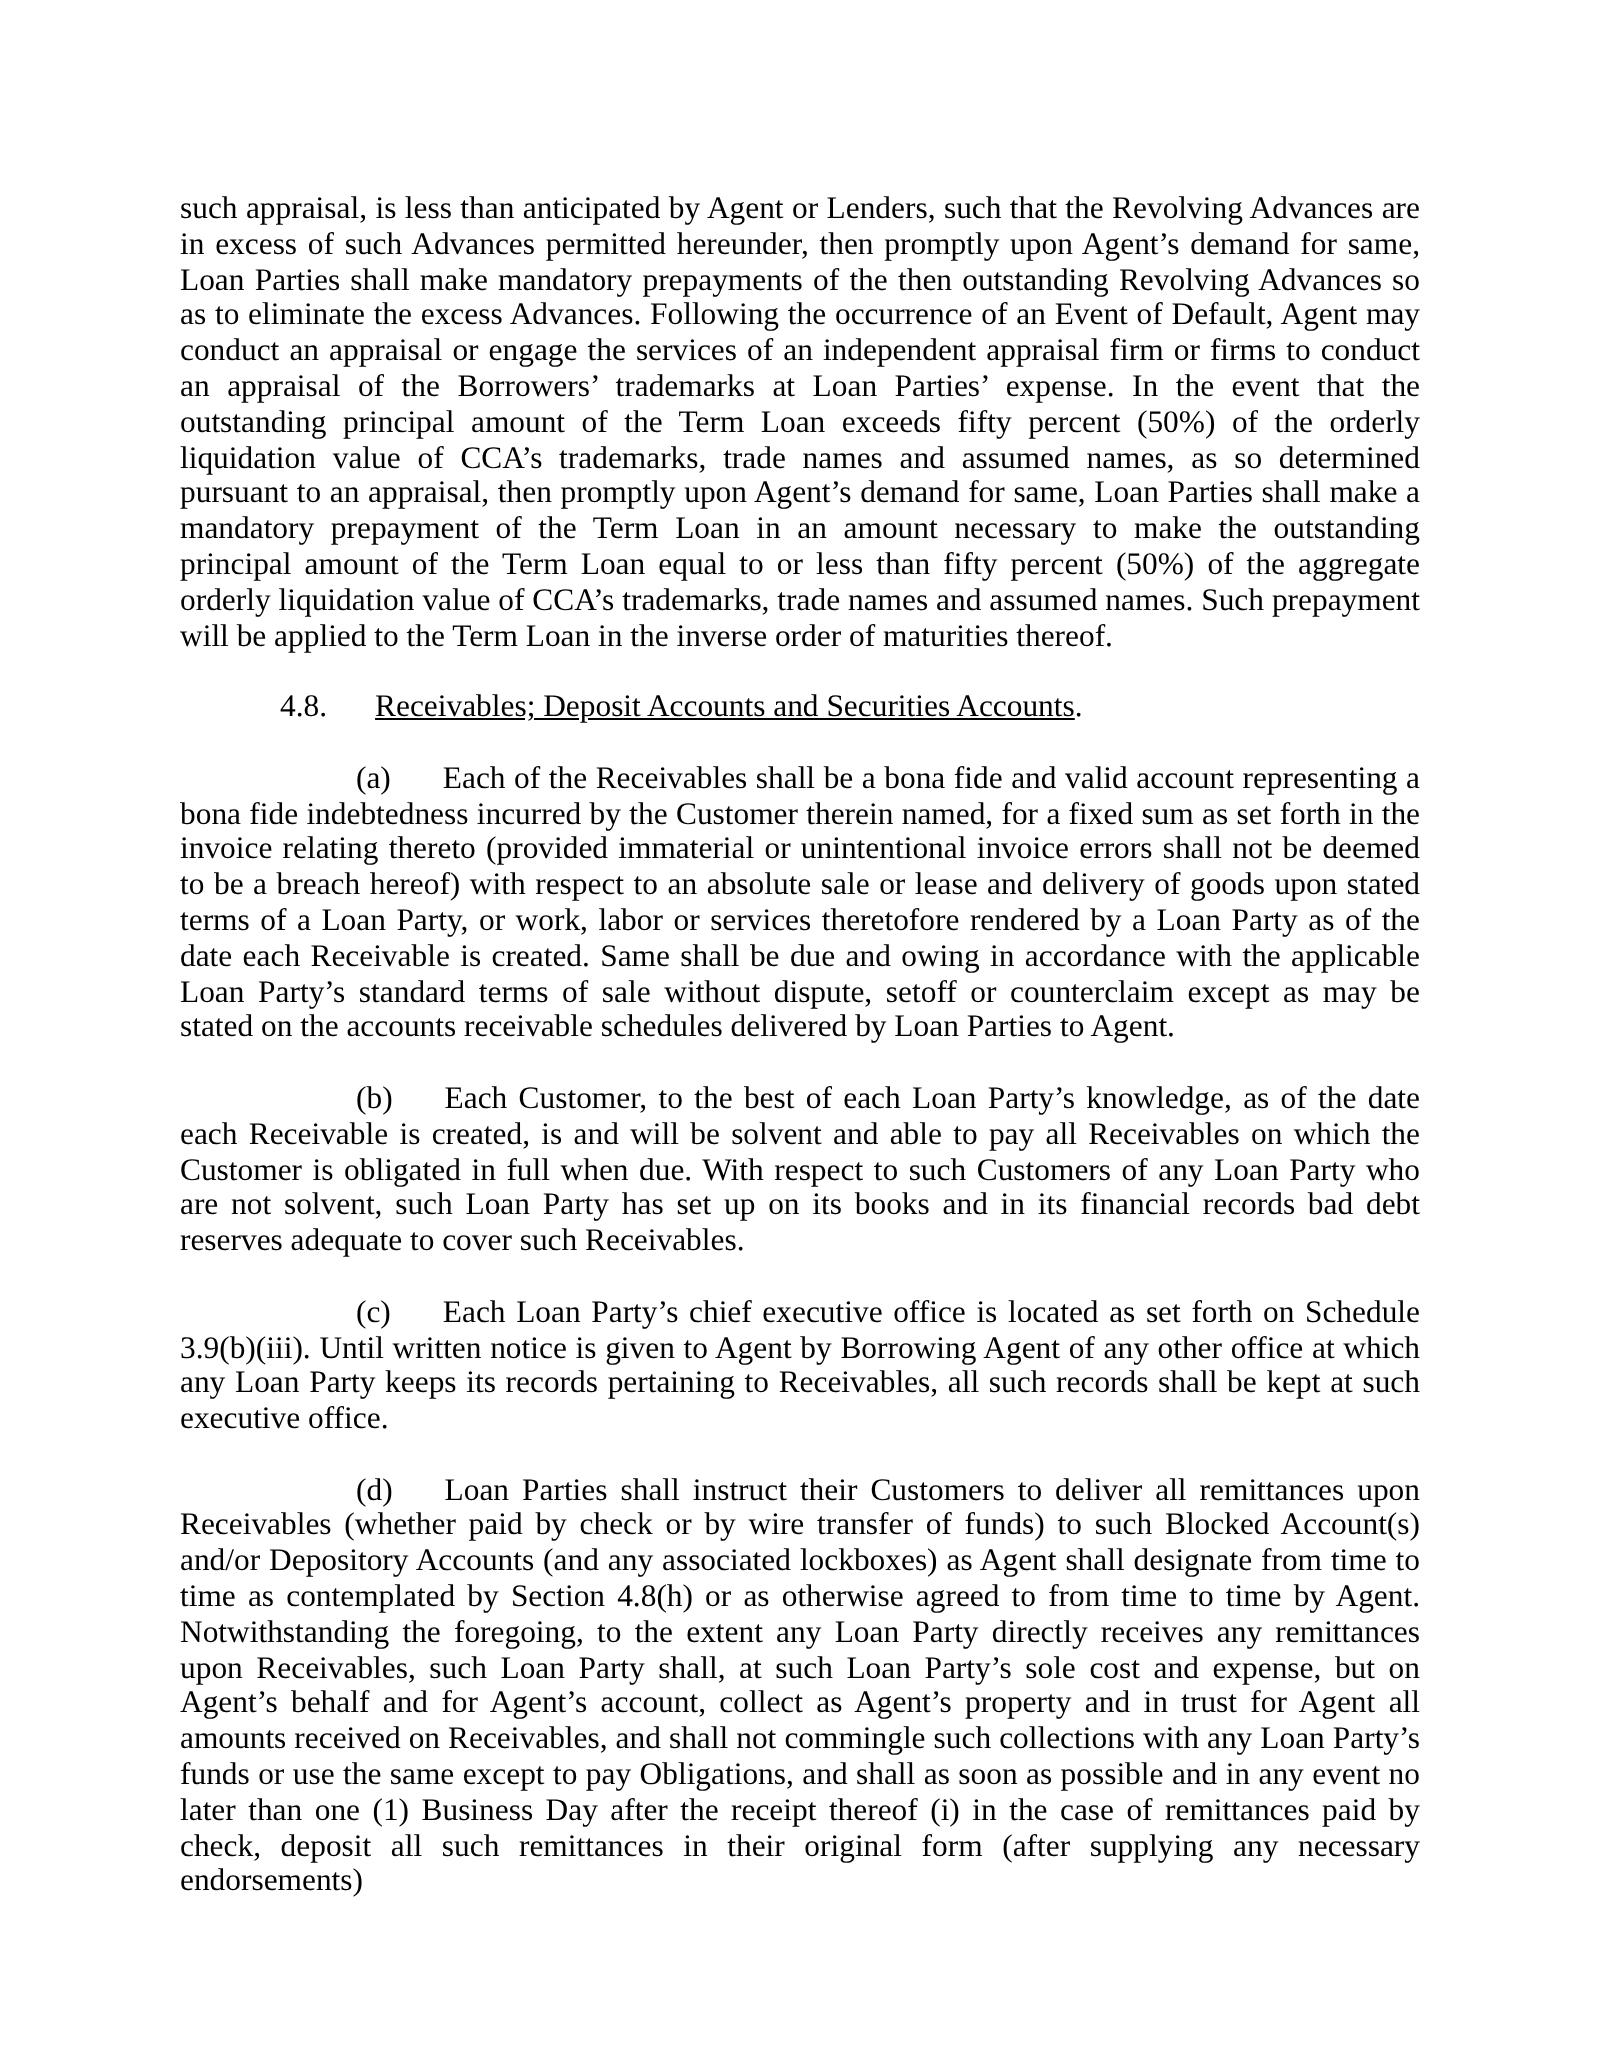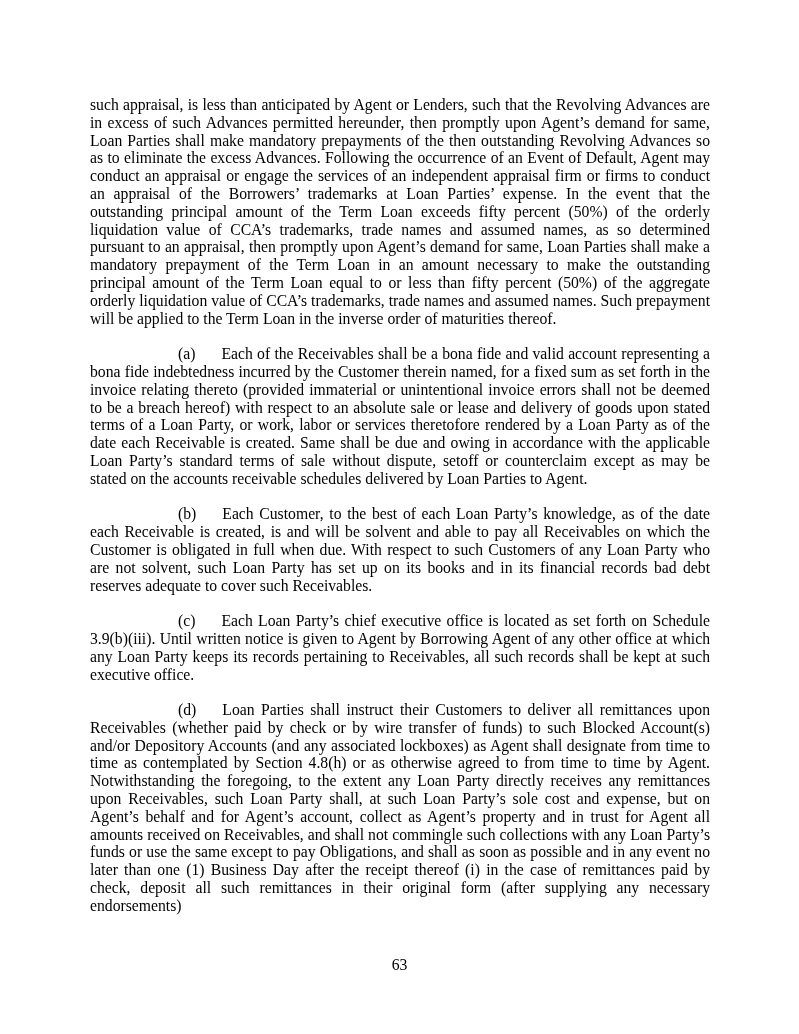--- a/index.html
+++ b/index.html
@@ -60,25 +60,25 @@
   }
 </style>
 </head>
 <body>
 
 <div class="page">
   <div class="content">
 
     <p>such appraisal, is less than anticipated by Agent or Lenders, such that the Revolving Advances are in excess of such Advances permitted hereunder, then promptly upon Agent’s demand for same, Loan Parties shall make mandatory prepayments of the then outstanding Revolving Advances so as to eliminate the excess Advances. Following the occurrence of an Event of Default, Agent may conduct an appraisal or engage the services of an independent appraisal firm or firms to conduct an appraisal of the Borrowers’ trademarks at Loan Parties’ expense. In the event that the outstanding principal amount of the Term Loan exceeds fifty percent (50%) of the orderly liquidation value of CCA’s trademarks, trade names and assumed names, as so determined pursuant to an appraisal, then promptly upon Agent’s demand for same, Loan Parties shall make a mandatory prepayment of the Term Loan in an amount necessary to make the outstanding principal amount of the Term Loan equal to or less than fifty percent (50%) of the aggregate orderly liquidation value of CCA’s trademarks, trade names and assumed names. Such prepayment will be applied to the Term Loan in the inverse order of maturities thereof.</p>
 
+    <p class="heading"><span>4.8.</span><span class="heading-gap"></span><span class="underlined">Receivables; Deposit Accounts and Securities Accounts</span><span>.</span></p>
 
     <p class="sub"><span>(a)</span><span class="tab-gap"></span><span>Each of the Receivables shall be a bona fide and valid account representing a bona fide indebtedness incurred by the Customer therein named, for a fixed sum as set forth in the invoice relating thereto (provided immaterial or unintentional invoice errors shall not be deemed to be a breach hereof) with respect to an absolute sale or lease and delivery of goods upon stated terms of a Loan Party, or work, labor or services theretofore rendered by a Loan Party as of the date each Receivable is created.  Same shall be due and owing in accordance with the applicable Loan Party’s standard terms of sale without dispute, setoff or counterclaim except as may be stated on the accounts receivable schedules delivered by Loan Parties to Agent.</span></p>
 
     <p class="sub"><span>(b)</span><span class="tab-gap"></span><span>Each Customer, to the best of each Loan Party’s knowledge, as of the date each Receivable is created, is and will be solvent and able to pay all Receivables on which the Customer is obligated in full when due.  With respect to such Customers of any Loan Party who are not solvent, such Loan Party has set up on its books and in its financial records bad debt reserves adequate to cover such Receivables.</span></p>
 
     <p class="sub"><span>(c)</span><span class="tab-gap"></span><span>Each Loan Party’s chief executive office is located as set forth on Schedule 3.9(b)(iii).  Until written notice is given to Agent by Borrowing Agent of any other office at which any Loan Party keeps its records pertaining to Receivables, all such records shall be kept at such executive office.</span></p>
 
     <p class="sub"><span>(d)</span><span class="tab-gap"></span><span>Loan Parties shall instruct their Customers to deliver all remittances upon Receivables (whether paid by check or by wire transfer of funds) to such Blocked Account(s) and/or Depository Accounts (and any associated lockboxes) as Agent shall designate from time to time as contemplated by Section 4.8(h) or as otherwise agreed to from time to time by Agent. Notwithstanding the foregoing, to the extent any Loan Party directly receives any remittances upon Receivables, such Loan Party shall, at such Loan Party’s sole cost and expense, but on Agent’s behalf and for Agent’s account, collect as Agent’s property and in trust for Agent all amounts received on Receivables, and shall not commingle such collections with any Loan Party’s funds or use the same except to pay Obligations, and shall as soon as possible and in any event no later than one (1) Business Day after the receipt thereof (i) in the case of remittances paid by check, deposit all such remittances in their original form (after supplying any necessary endorsements)</span></p>
 
   </div>
 
-  <div class="page-number">63</div>
 </div>
 
 </body></html>

